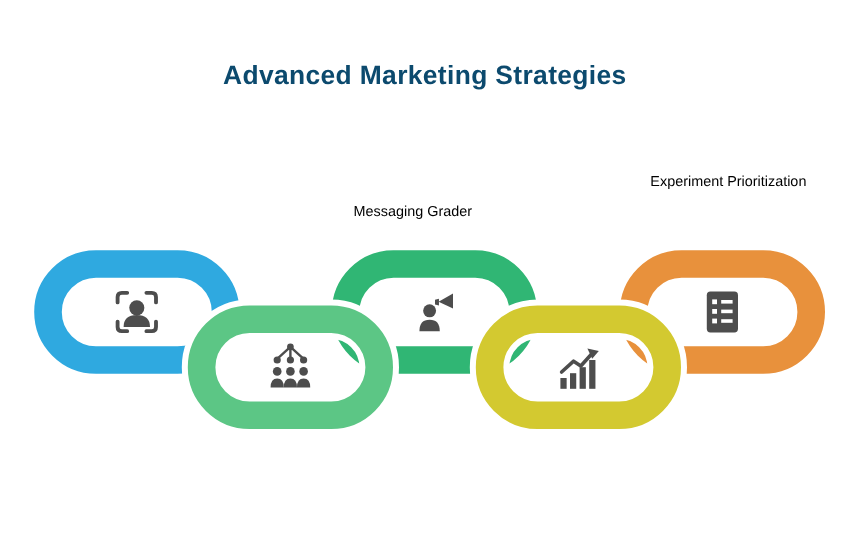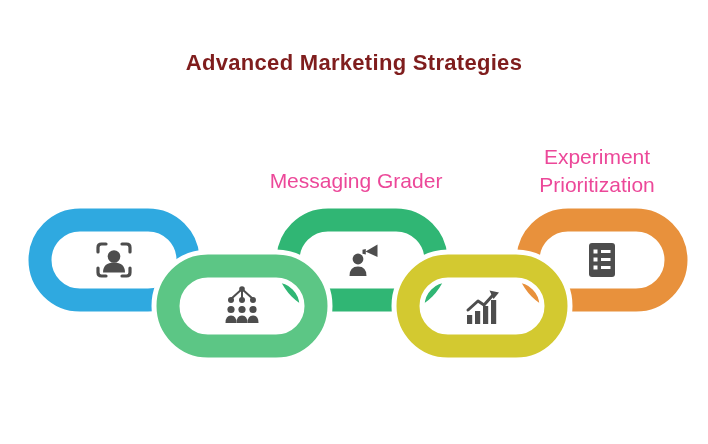--- a/index.html
+++ b/index.html
@@ -2,40 +2,40 @@
 <html><head>
 <meta charset="utf-8">
 <style>
   html,body{margin:0;padding:0;background:#ffffff;}
   .stage{
     position:relative;width:708px;height:444px;background:#ffffff;
     font-family:"Liberation Sans",sans-serif;overflow:hidden;
   }
   .title{
     position:absolute;left:354px;top:50px;transform:translateX(-50%);
-    margin:0;font-size:22px;font-weight:bold;color:#7f1d1d;
+    margin:0;font-size:22px;font-weight:bold;color:#0c4a6e;
     white-space:nowrap;letter-spacing:.3px;
   }
   .link-label{
     position:absolute;transform:translateX(-50%);
-    font-size:21px;color:#ec4899;text-align:center;white-space:nowrap;
+    font-size:12px;color:#000000;text-align:right;white-space:nowrap;
   }
   .link-label.wrap{white-space:normal;width:150px;line-height:1.35;}
   svg.chain{position:absolute;left:0;top:0;}
   .halo{fill:none;stroke:#FFFFFF;stroke-width:33;}
   .ring{fill:none;stroke-width:23;}
 </style>
 </head>
 <body>
 
 <div class="stage">
 
   <h1 class="title">Advanced Marketing Strategies</h1>
 
-  <div class="link-label" style="left:356px;top:169px">Messaging Grader</div>
+  <div class="link-label" style="left:344px;top:169px">Messaging Grader</div>
   <div class="link-label wrap" style="left:597px;top:143px">Experiment Prioritization</div>
 
   <svg class="chain" width="708" height="444" viewBox="0 0 708 444">
 
     <g>
       <rect class="halo" x="40" y="220" width="148" height="80" rx="40"></rect>
       <rect class="ring" x="40" y="220" width="148" height="80" rx="40" stroke="#2FA9E0"></rect>
     </g>
     <g>
       <rect class="halo" x="288" y="220" width="148" height="80" rx="40"></rect>

